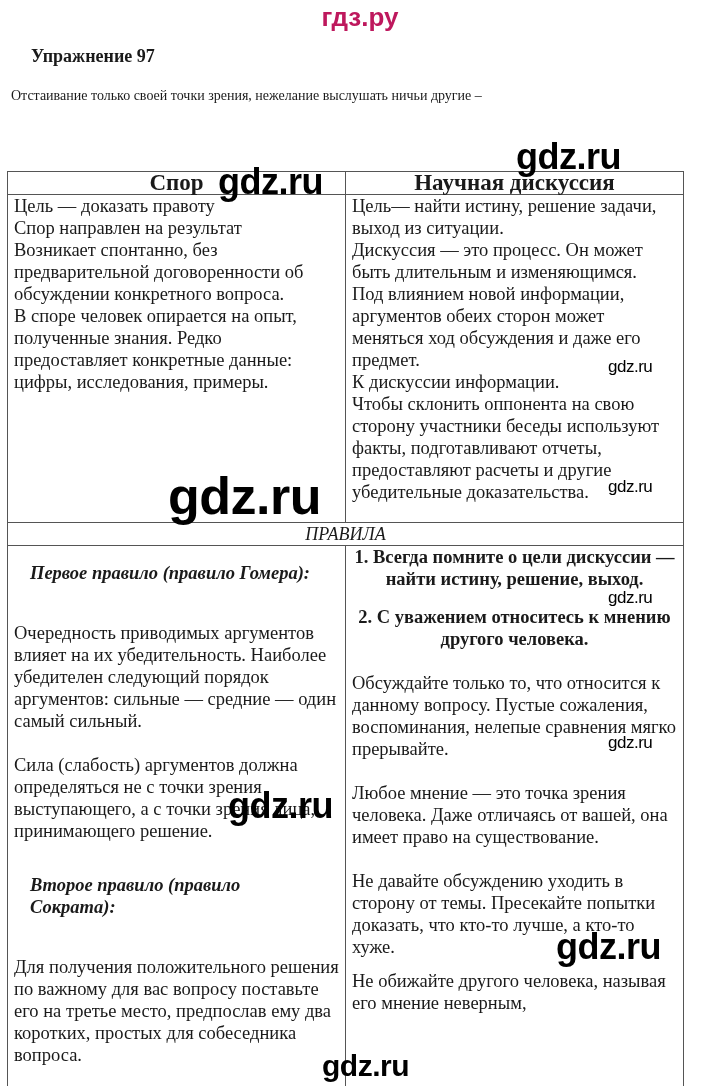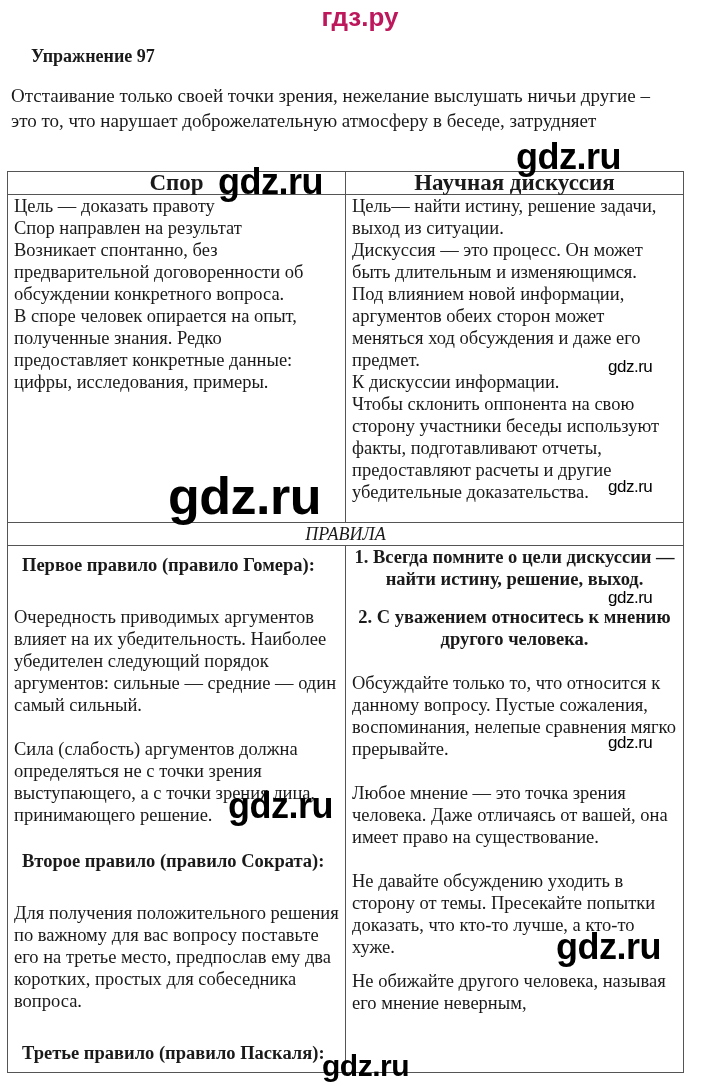--- a/index.html
+++ b/index.html
@@ -35,21 +35,21 @@
       font-weight: bold;
       font-size: 18px;
       line-height: 22px;
       margin-left: 20px;
     }
     .intro {
       position: absolute;
       left: 11px;
       top: 84px;
       width: 690px;
-      font-size: 19px;
+      font-size: 14px;
       line-height: 24.5px;
     }
     .intro p { margin: 0; }
 
     table.compare {
       position: absolute;
       left: 7px;
       top: 171px;
       width: 676px;
       border-collapse: collapse;
@@ -83,21 +83,22 @@
       height: 22px;
       padding: 0;
       font-style: italic;
     }
     td.rules-cell {
       height: 488px;
       padding-top: 3px;
     }
     .rule-heading-italic {
       font-weight: bold;
-      margin: 8px;
+      font-style: italic;
+      margin: 16px;
     }
     .rule-heading-bold {
       font-weight: bold;
       margin: 0;
       text-align: center;
     }
     .para {
       margin: 0;
     }
     .gap-l { height: 22px; }
@@ -124,21 +125,20 @@
   </style>
 </head>
 <body>
 
 <div class="site-title">гдз.ру</div>
 
 <div class="exercise-title">Упражнение 97</div>
 
 <div class="intro">
   <p>Отстаивание только своей точки зрения, нежелание выслушать ничьи другие –</p>
-  <p>это то, что нарушает доброжелательную атмосферу в беседе, затрудняет</p>
 </div>
 
 <table class="compare">
   <colgroup>
       <col class="c1">
       <col class="c2">
     </colgroup>
   <tbody>
       <tr>
     <th class="col-head">Спор</th>

